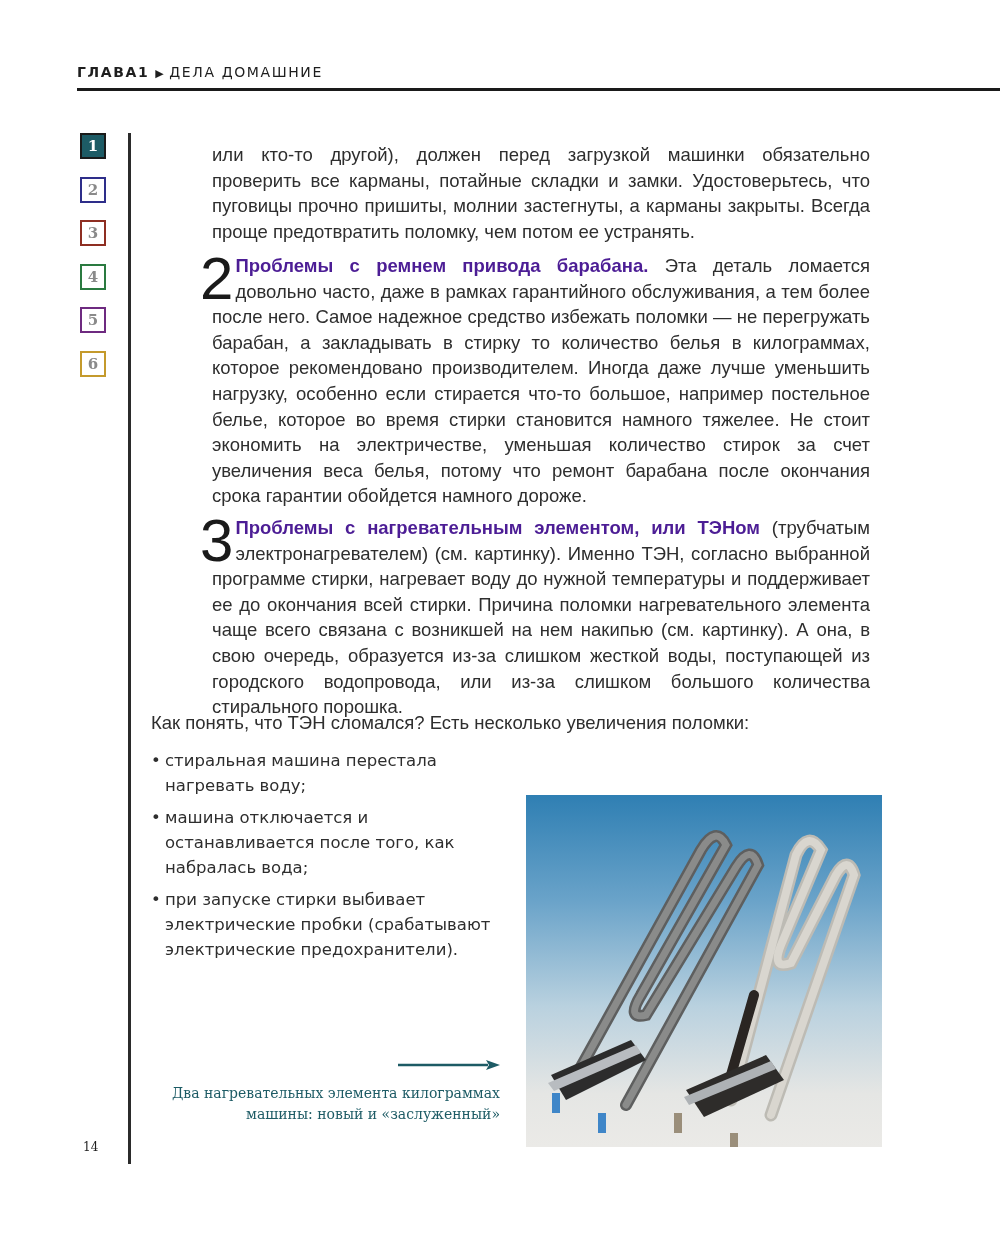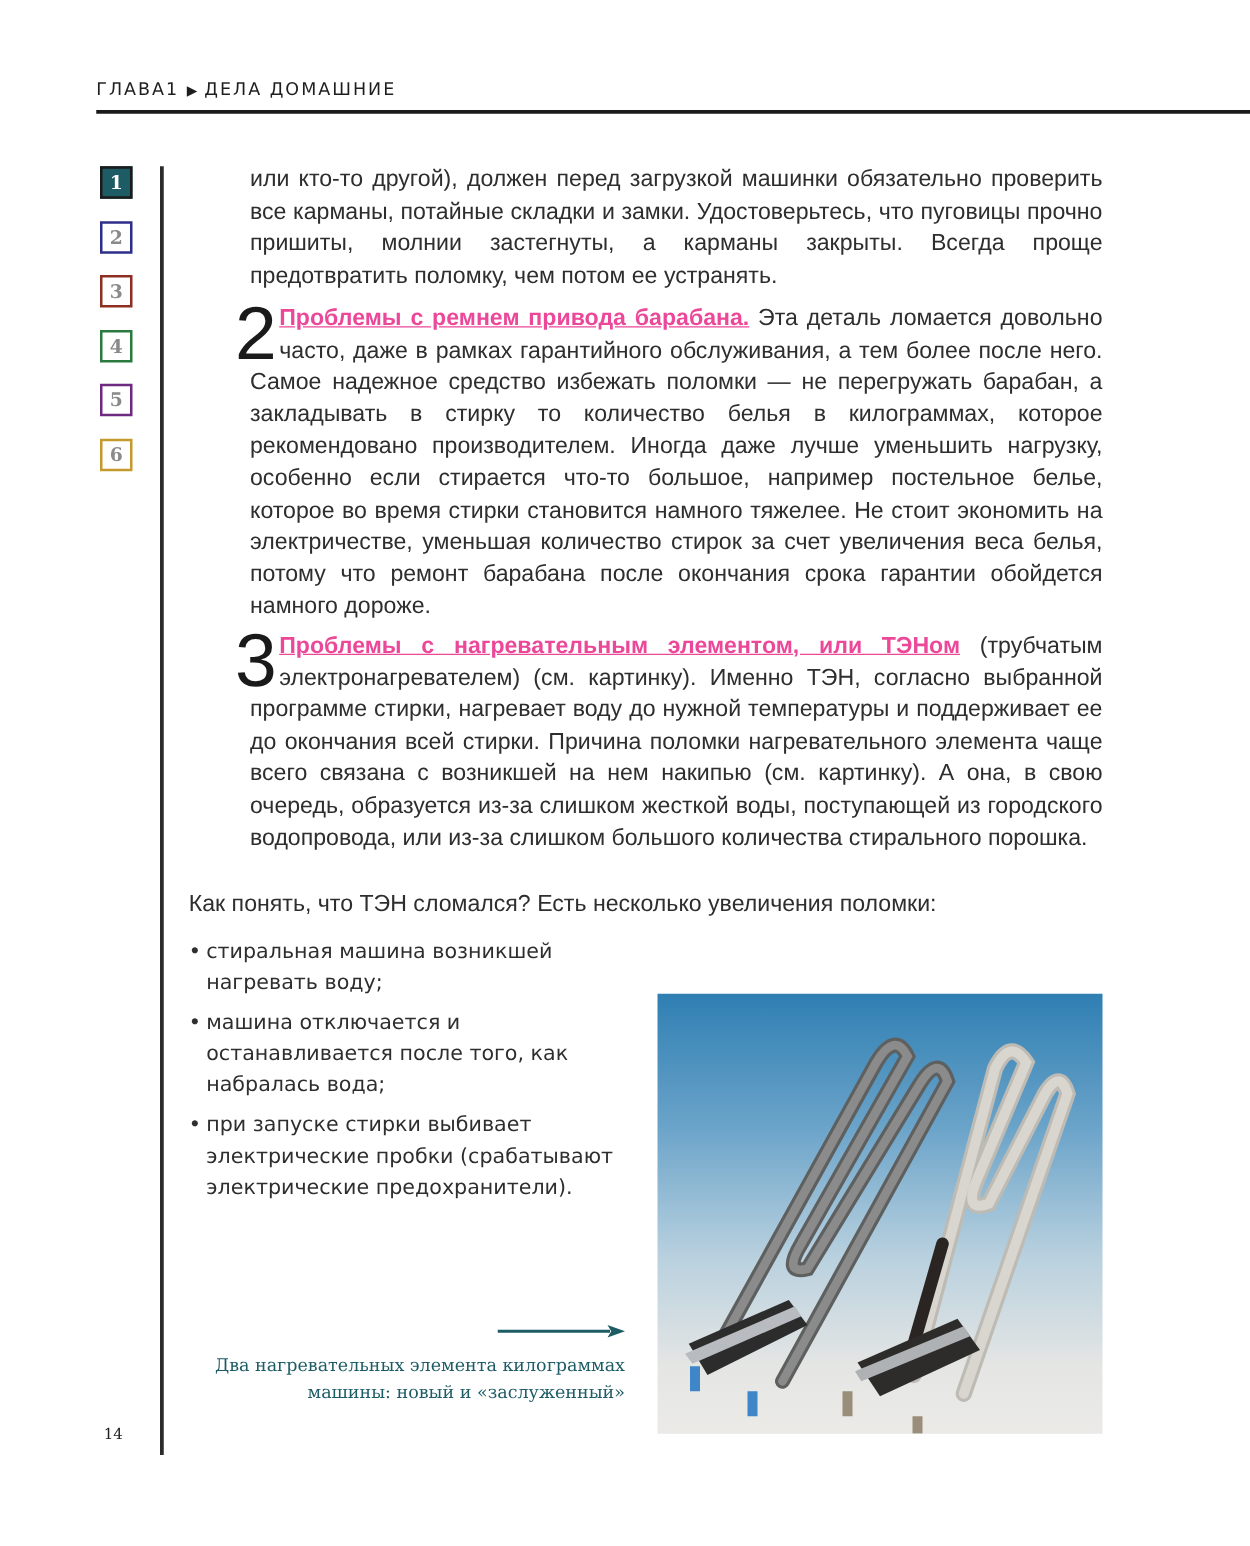--- a/index.html
+++ b/index.html
@@ -2,48 +2,48 @@
 <html><head>
 <meta charset="utf-8">
 <style>
   html, body { margin: 0; padding: 0; background: #ffffff; }
   body { width: 1000px; height: 1237px; position: relative; overflow: hidden; color: #2a2a2a; }
 
   .running-head {
     position: absolute; left: 77px; top: 64px;
     font-family: "DejaVu Sans", sans-serif; font-size: 14px; letter-spacing: 1.6px; color: #1e1e1e;
   }
-  .running-head .chapter { font-weight: normal; }
+  .running-head .chapter { font-weight: bold; }
   .running-head .tri { font-size: 11px; margin: 0 4px 0 6px; }
   .head-rule { position: absolute; left: 77px; top: 88px; width: 923px; height: 3px; background: #1a1a1a; }
 
   .vrule { position: absolute; left: 128px; top: 133px; width: 3px; height: 1031px; background: #2b2b2b; }
 
   .tabs { position: absolute; left: 80px; top: 133px; }
   .tab {
     width: 26px; height: 26px; box-sizing: border-box; border: 2px solid;
     margin-bottom: 17.5px; display: flex; align-items: center; justify-content: center;
     font-family: "DejaVu Serif", serif; font-weight: bold; font-size: 15px; color: #8a8a8a; background: #fff;
   }
   .tab.active { background: #1d5b65; color: #ffffff; border-color: #1a1a1a; }
 
   .text {
     font-family: "Liberation Sans", sans-serif; font-size: 18.5px; line-height: 25.6px; color: #2e2e2e;
   }
   .body-col { position: absolute; left: 200px; width: 682px; }
-  .justify p { margin: 0; text-align: justify; text-align-last: left; }
+  .justify p { margin: 12px; text-align: justify; text-align-last: left; }
 
   .para1 { top: 130px; }
   .para2 { top: 241px; }
   .para3 { top: 503px; }
   .dropcap {
     float: left; font-family: "Liberation Sans", sans-serif; font-size: 60px; line-height: 48px;
     margin: 2px 2px 0 -12px; color: #1a1a1a; font-weight: normal;
   }
-  .lead { font-weight: bold; color: #ec4899; text-decoration: underline; }
+  .lead { font-weight: bold; color: #4c1d95; }
 
   .question { position: absolute; left: 151px; top: 712px; font-family: "Liberation Sans", sans-serif; font-size: 18.5px; color: #2e2e2e; }
 
   .bullets { position: absolute; left: 151px; top: 748px; width: 350px; list-style: none; margin: 0; padding: 0;
     font-family: "DejaVu Sans", sans-serif; font-size: 16.5px; line-height: 25px; color: #2e2e2e; }
   .bullets li { position: relative; padding-left: 14px; margin-bottom: 7px; }
   .bullets li .dot { position: absolute; left: 0; top: 0; }
 
   .arrow { position: absolute; left: 398px; top: 1058px; width: 102px; height: 14px; }
 
@@ -81,21 +81,21 @@
   <p><span class="dropcap">2</span><span class="lead">Проблемы с ремнем привода барабана.</span><span> Эта деталь ломается довольно часто, даже в рамках гарантийного обслуживания, а тем более после него. Самое надежное средство избежать поломки — не перегружать барабан, а закладывать в стирку то количество белья в килограммах, которое рекомендовано производителем. Иногда даже лучше уменьшить нагрузку, особенно если стирается что-то большое, например постельное белье, которое во время стирки становится намного тяжелее. Не стоит экономить на электричестве, уменьшая количество стирок за счет увеличения веса белья, потому что ремонт барабана после окончания срока гарантии обойдется намного дороже.</span></p>
 </div>
 
 <div class="body-col text justify para3">
   <p><span class="dropcap">3</span><span class="lead">Проблемы с нагревательным элементом, или ТЭНом</span><span> (трубчатым электронагревателем) (см. картинку). Именно ТЭН, согласно выбранной программе стирки, нагревает воду до нужной температуры и поддерживает ее до окончания всей стирки. Причина поломки нагревательного элемента чаще всего связана с возникшей на нем накипью (см. картинку). А она, в свою очередь, образуется из-за слишком жесткой воды, поступающей из городского водопровода, или из-за слишком большого количества стирального порошка.</span></p>
 </div>
 
 <div class="question">Как понять, что ТЭН сломался? Есть несколько увеличения поломки:</div>
 
 <ul class="bullets">
-  <li><span class="dot">•</span><span>стиральная машина возникшей нагревать воду;</span></li>
+  <li><span class="dot">•</span><span>стиральная машина перестала нагревать воду;</span></li>
   <li><span class="dot">•</span><span>машина отключается и останавливается после того, как набралась вода;</span></li>
   <li><span class="dot">•</span><span>при запуске стирки выбивает электрические пробки (срабатывают электрические предохранители).</span></li>
 </ul>
 
 <svg class="arrow" viewBox="0 0 102 14">
   <line x1="0" y1="7" x2="90" y2="7" stroke="#1d5b65" stroke-width="2.5"></line>
   <polygon points="88,2 102,7 88,12 91,7" fill="#1d5b65"></polygon>
 </svg>
 
 <div class="caption">Два нагревательных элемента килограммах машины: новый и «заслуженный»</div>

